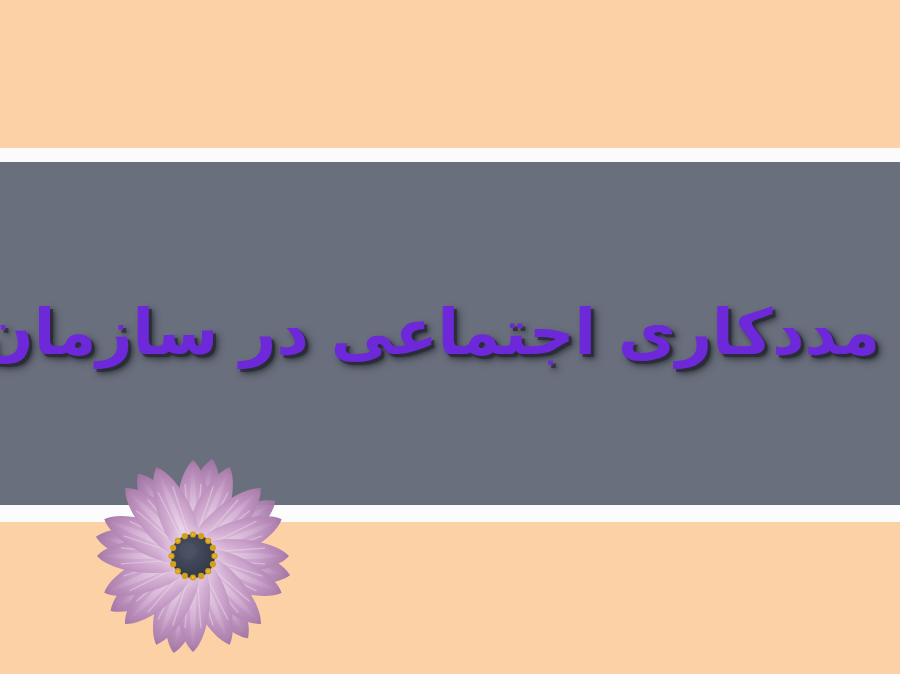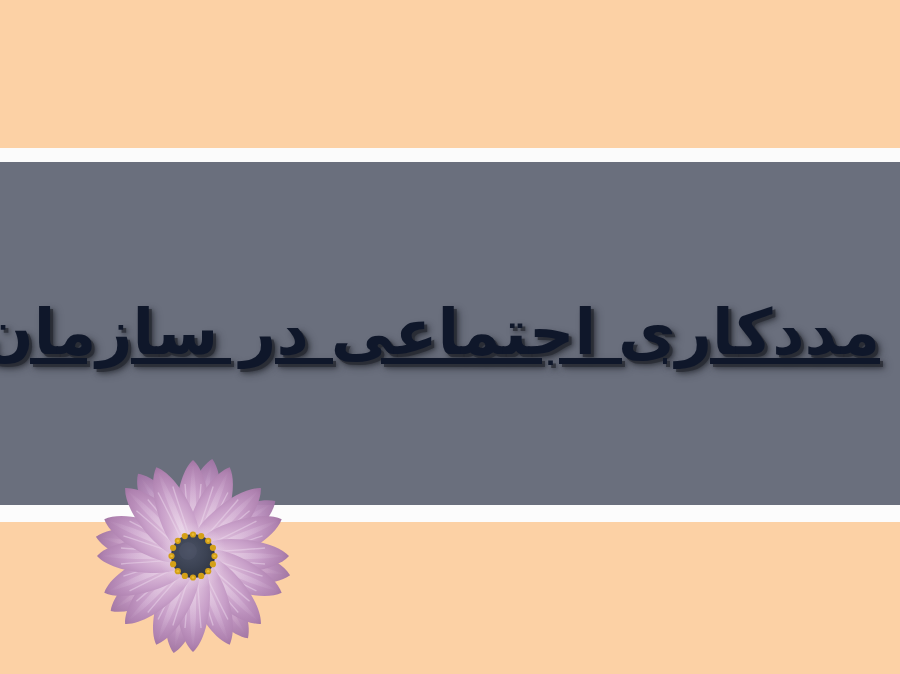--- a/index.html
+++ b/index.html
@@ -66,27 +66,26 @@
   .slide-title {
     margin: 0;
     width: 860px;
     direction: rtl;
     unicode-bidi: embed;
     font-family: "DejaVu Sans", sans-serif;
     font-size: 63px;
     font-weight: bold;
     line-height: 1.15;
     letter-spacing: 0px;
-    color: #0f172a;
+    color: #6d28d9;
     text-shadow:
        3px 3px 0px rgba(38,40,48,0.72),
        4px 4px 4px rgba(30,32,40,0.55),
        5px 5px 9px rgba(25,27,34,0.40);
     white-space: nowrap;
-    text-decoration: underline;
   }
 
   
   .flower {
     position: absolute;
     left: 88px;
     top: 452px;
     width: 210px;
     height: 212px;
     pointer-events: none;

